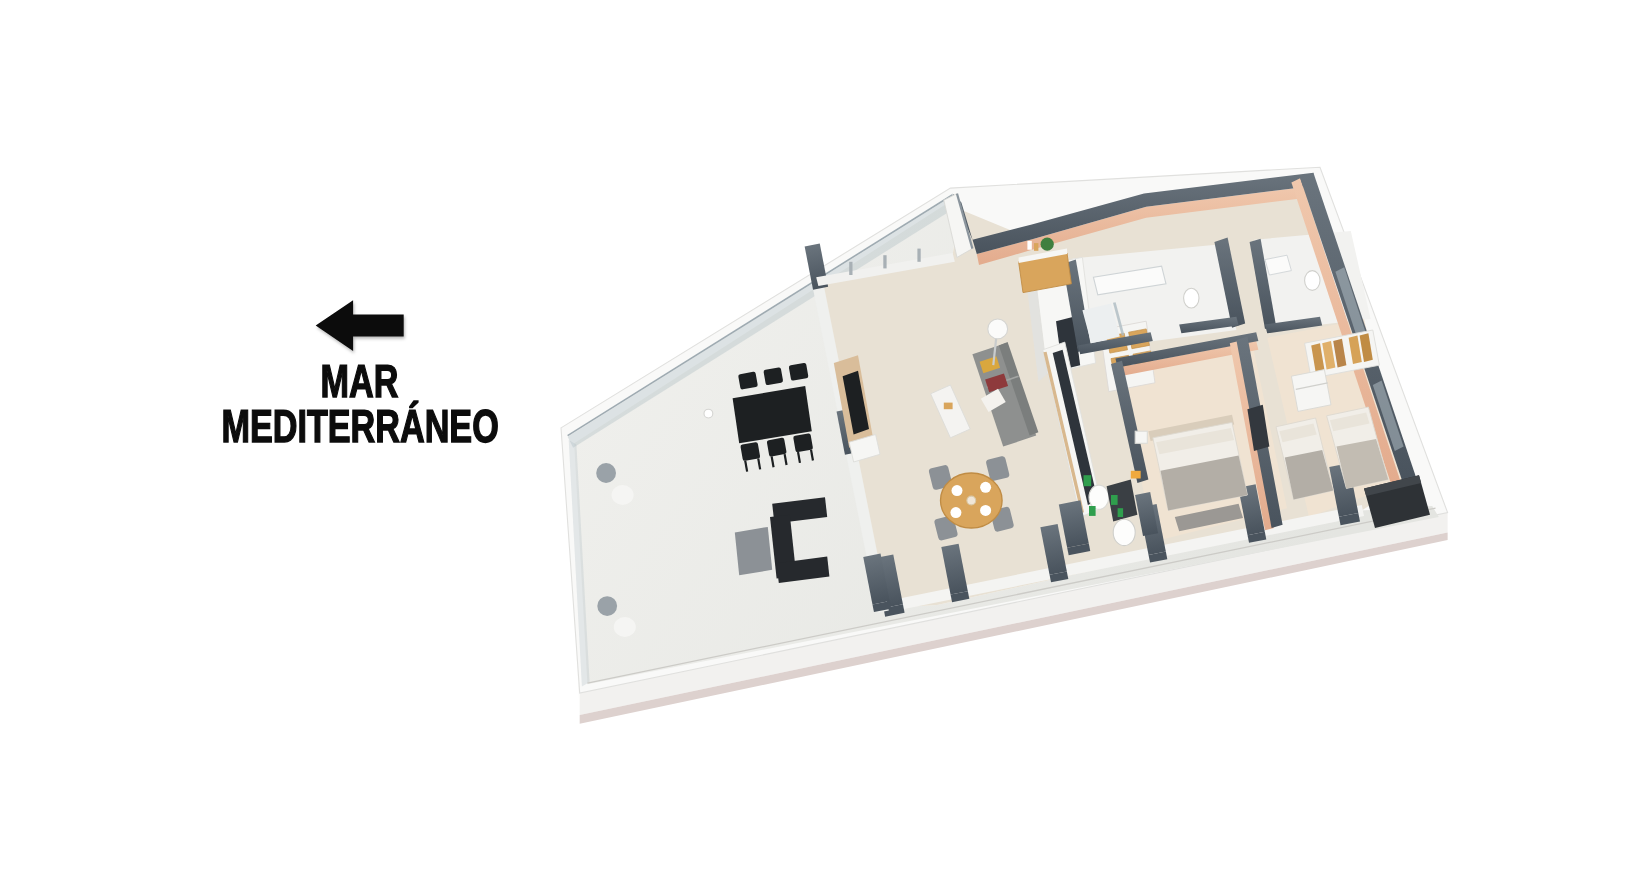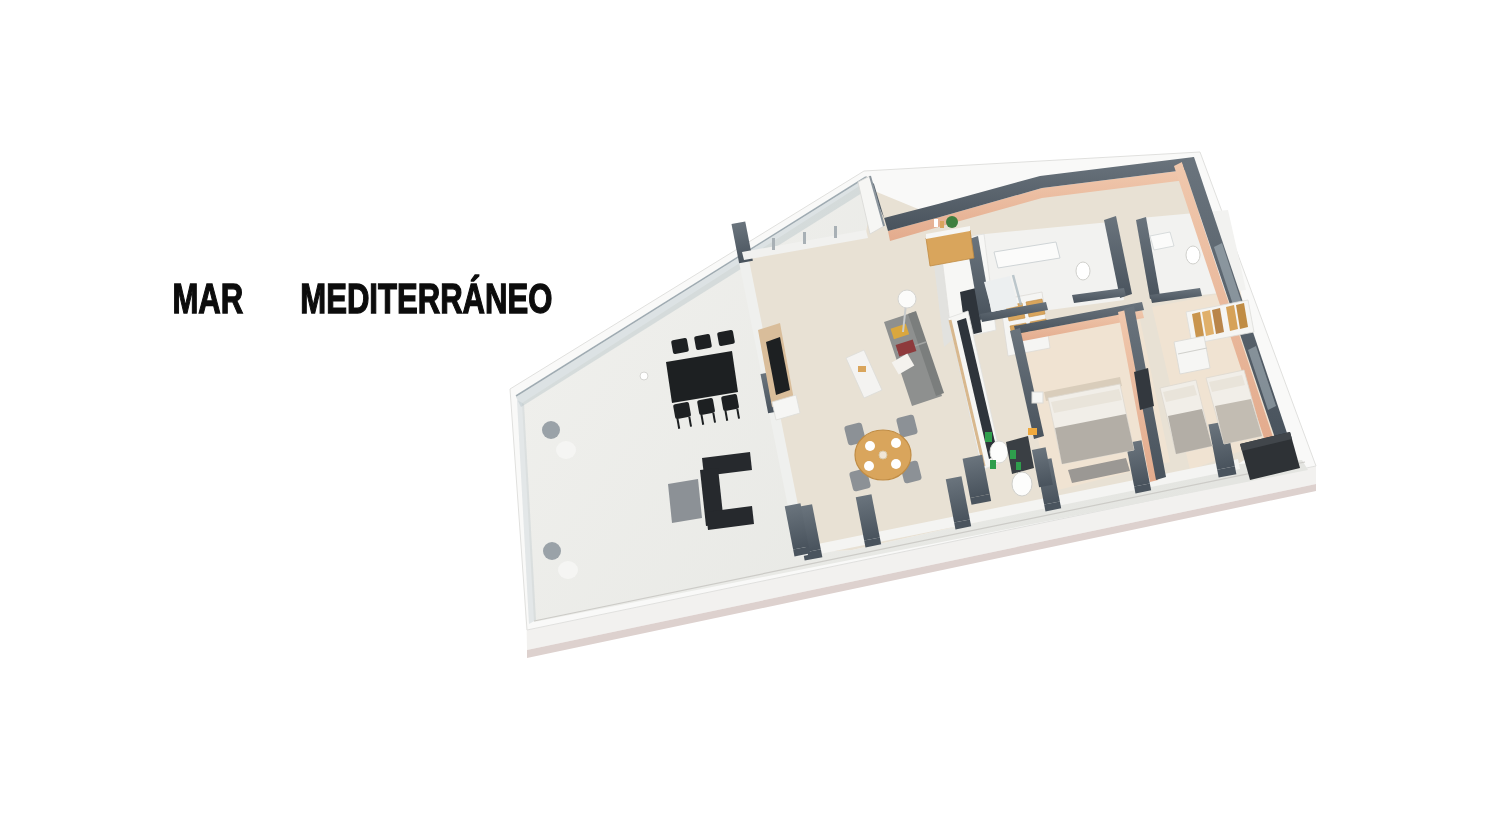--- a/index.html
+++ b/index.html
@@ -1,21 +1,21 @@
 <!DOCTYPE html>
 <html style="--c-slab-fascia: #f9f9f8; --c-slab-side: #f2f1ef; --c-slab-base-strip: #ddd1ce; --c-terrace-floor-light: #f1f1ee; --c-terrace-floor-dark: #e4e5e1; --c-interior-floor: #e8e1d4; --c-bedroom-floor: #f0e3d2; --c-bathroom-floor: #f2f2f0; --c-wall-cap-dark: #49535d; --c-wall-cap-light: #6a747d; --c-wall-white: #f3f3f1; --c-wall-peach-light: #f0c8ad; --c-wall-peach-dark: #e3ab8d; --c-glass: #aebcc3; --c-wood: #d9a55c; --c-wood-dark: #c08c44; --c-furniture-black: #1d2022; --c-furniture-gray: #8c9196; --c-sofa-gray: #8e908f; --c-cushion-mustard: #d9a73e; --c-cushion-maroon: #8e3a3c; --c-bed-linen: #f1eee8; --c-blanket-gray: #b3aea6; --c-headboard: #d9cdbb; --c-counter-dark: #2e343b; --c-accent-green: #2f9e4d; --c-accent-orange: #efa93e; --annotation-color: #0c0c0c;"><head>
 <meta charset="utf-8">
 <style>
   html,body{margin:0;padding:0;background:#ffffff;}
   body{width:1500px;height:813px;position:relative;overflow:hidden;
        font-family:"Liberation Sans", sans-serif;}
   .stage{position:absolute;inset:0;}
   
   .sea-label{position:absolute;left:160px;top:271px;width:334px;
-             display:flex;flex-direction:row;align-items:center;
+             display:flex;flex-direction:column;align-items:center;
              color:var(--annotation-color,#0c0c0c);user-select:none;}
   .sea-label .arrow{width:84px;height:50px;margin-bottom:5px;
                     filter:drop-shadow(1.5px 2px 1.5px rgba(0,0,0,.28));}
   .sea-label .l1,.sea-label .l2{
       font-weight:bold;font-size:42px;line-height:42px;white-space:nowrap;
       letter-spacing:0px;-webkit-text-stroke:1.3px currentColor;
       transform:scaleX(.74);transform-origin:50% 50%;}
   .sea-label .l2{line-height:40px;}
   
   svg{display:block;}

